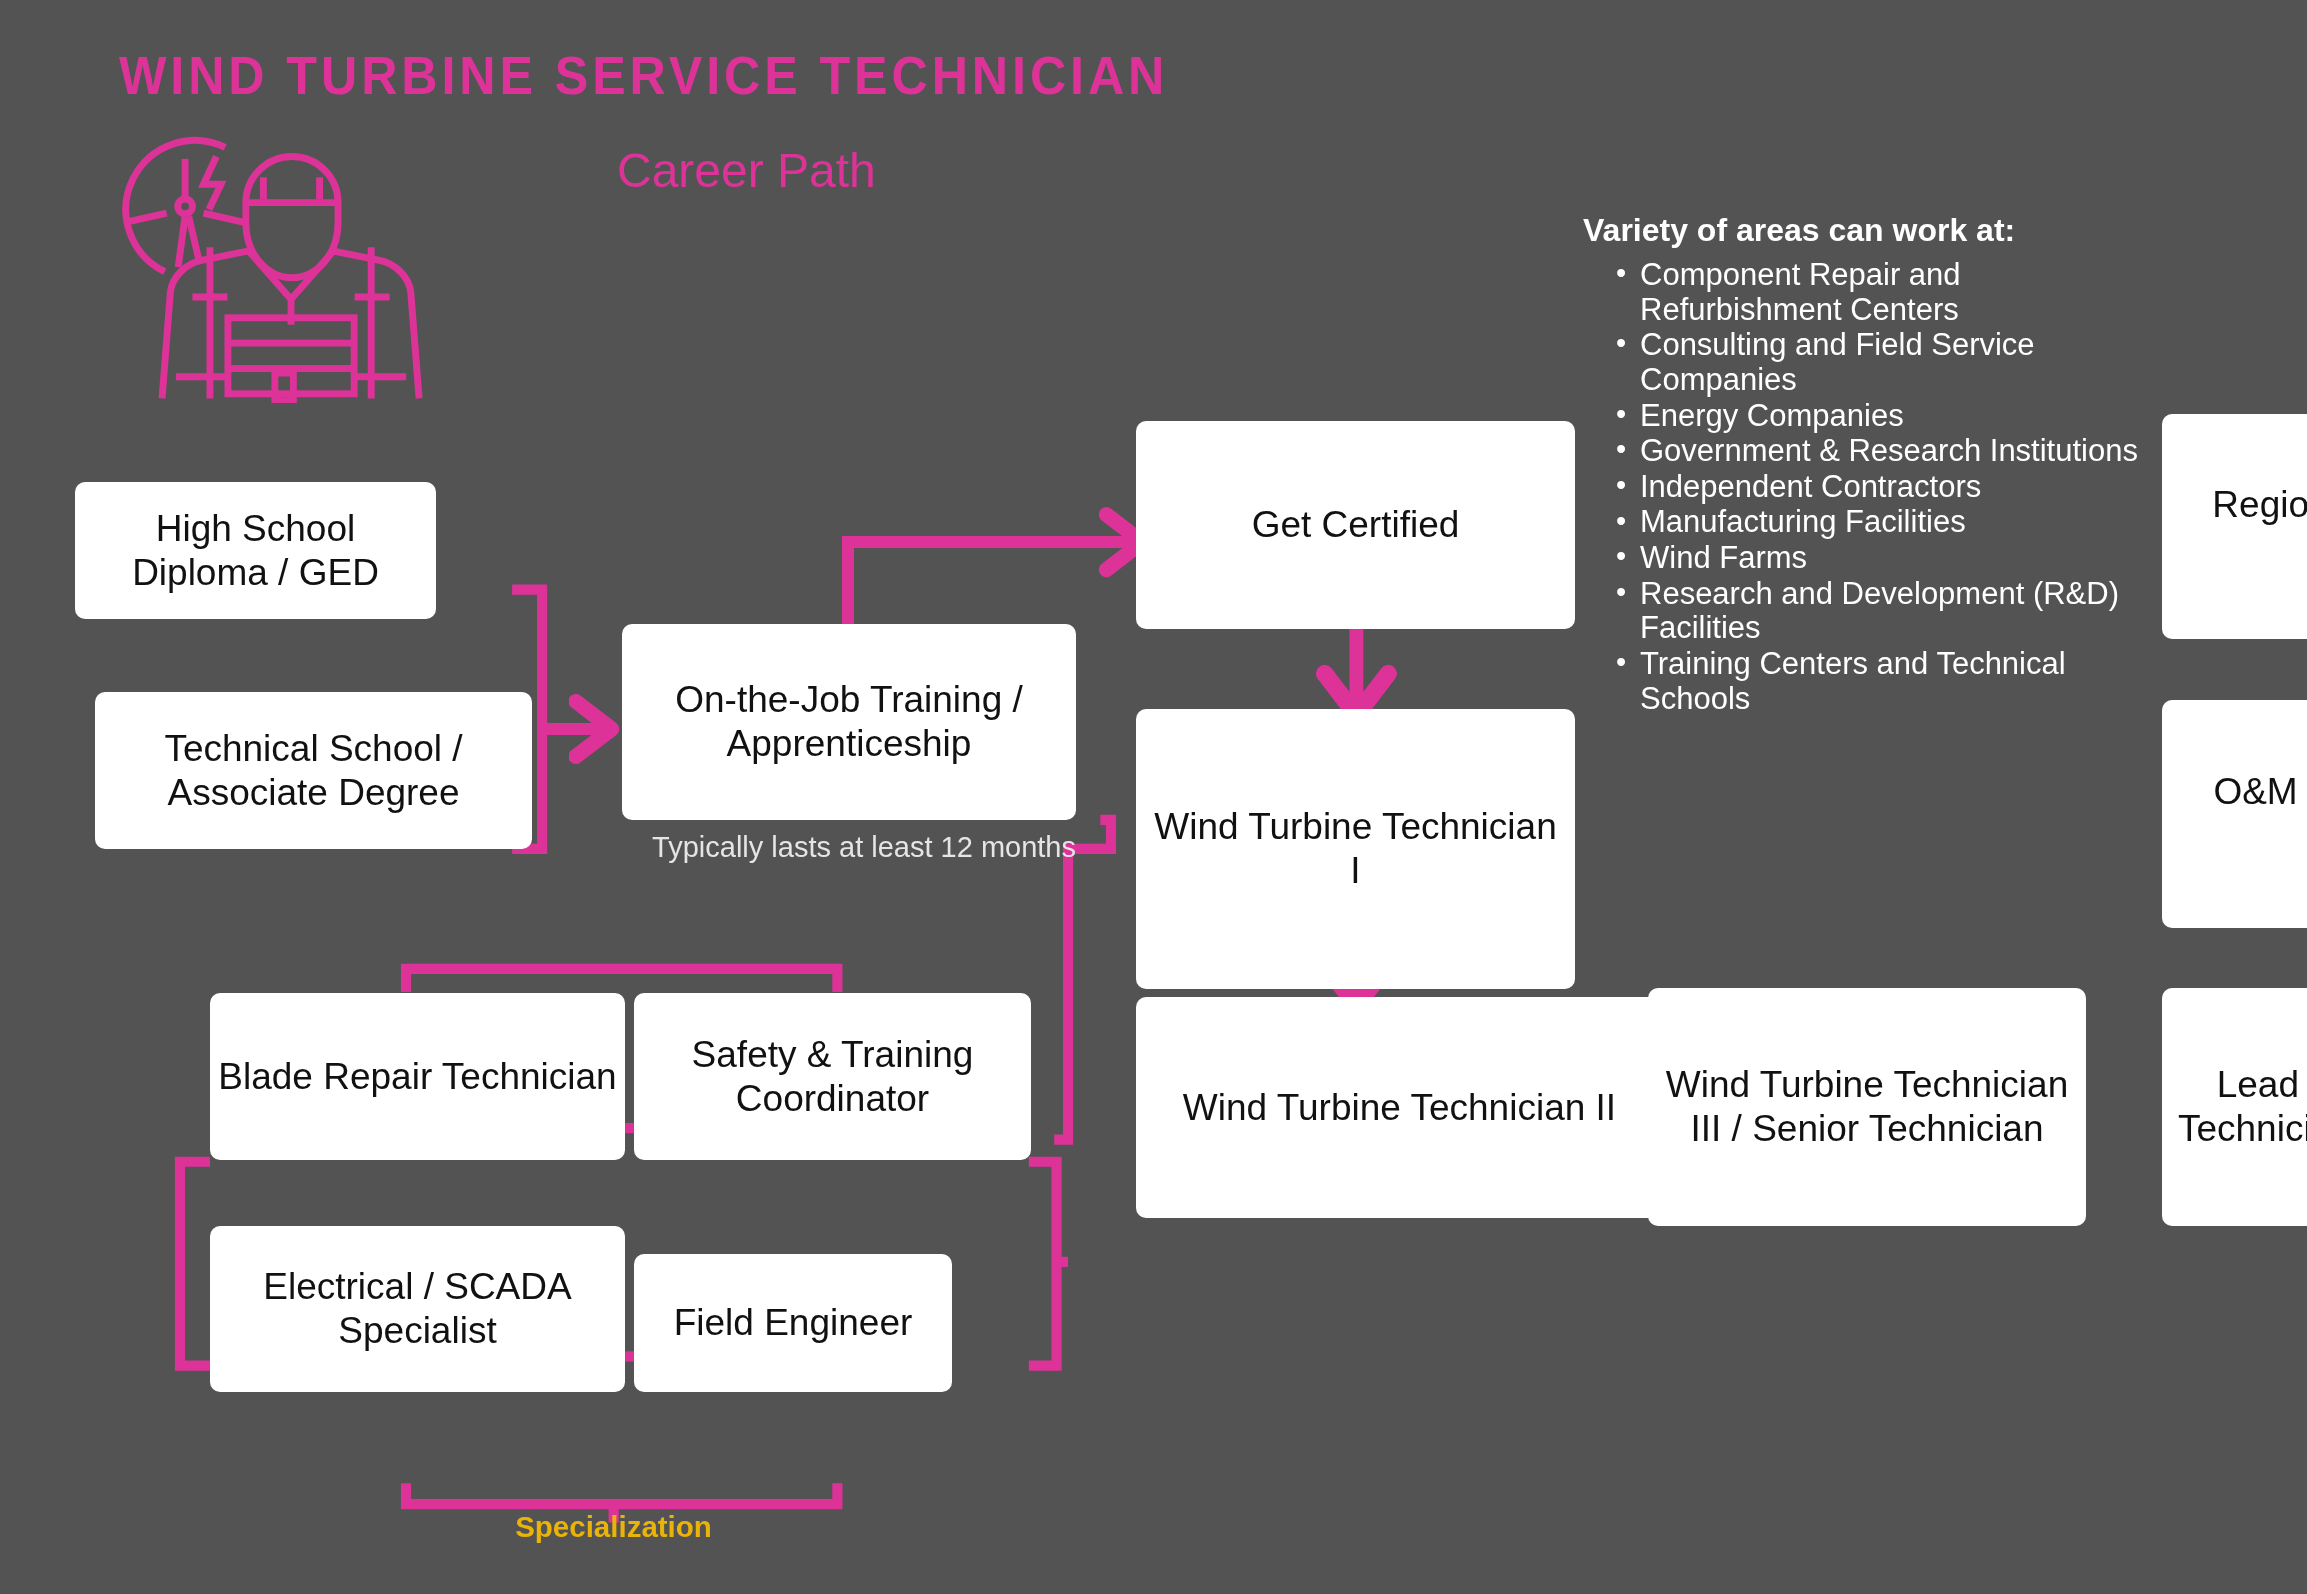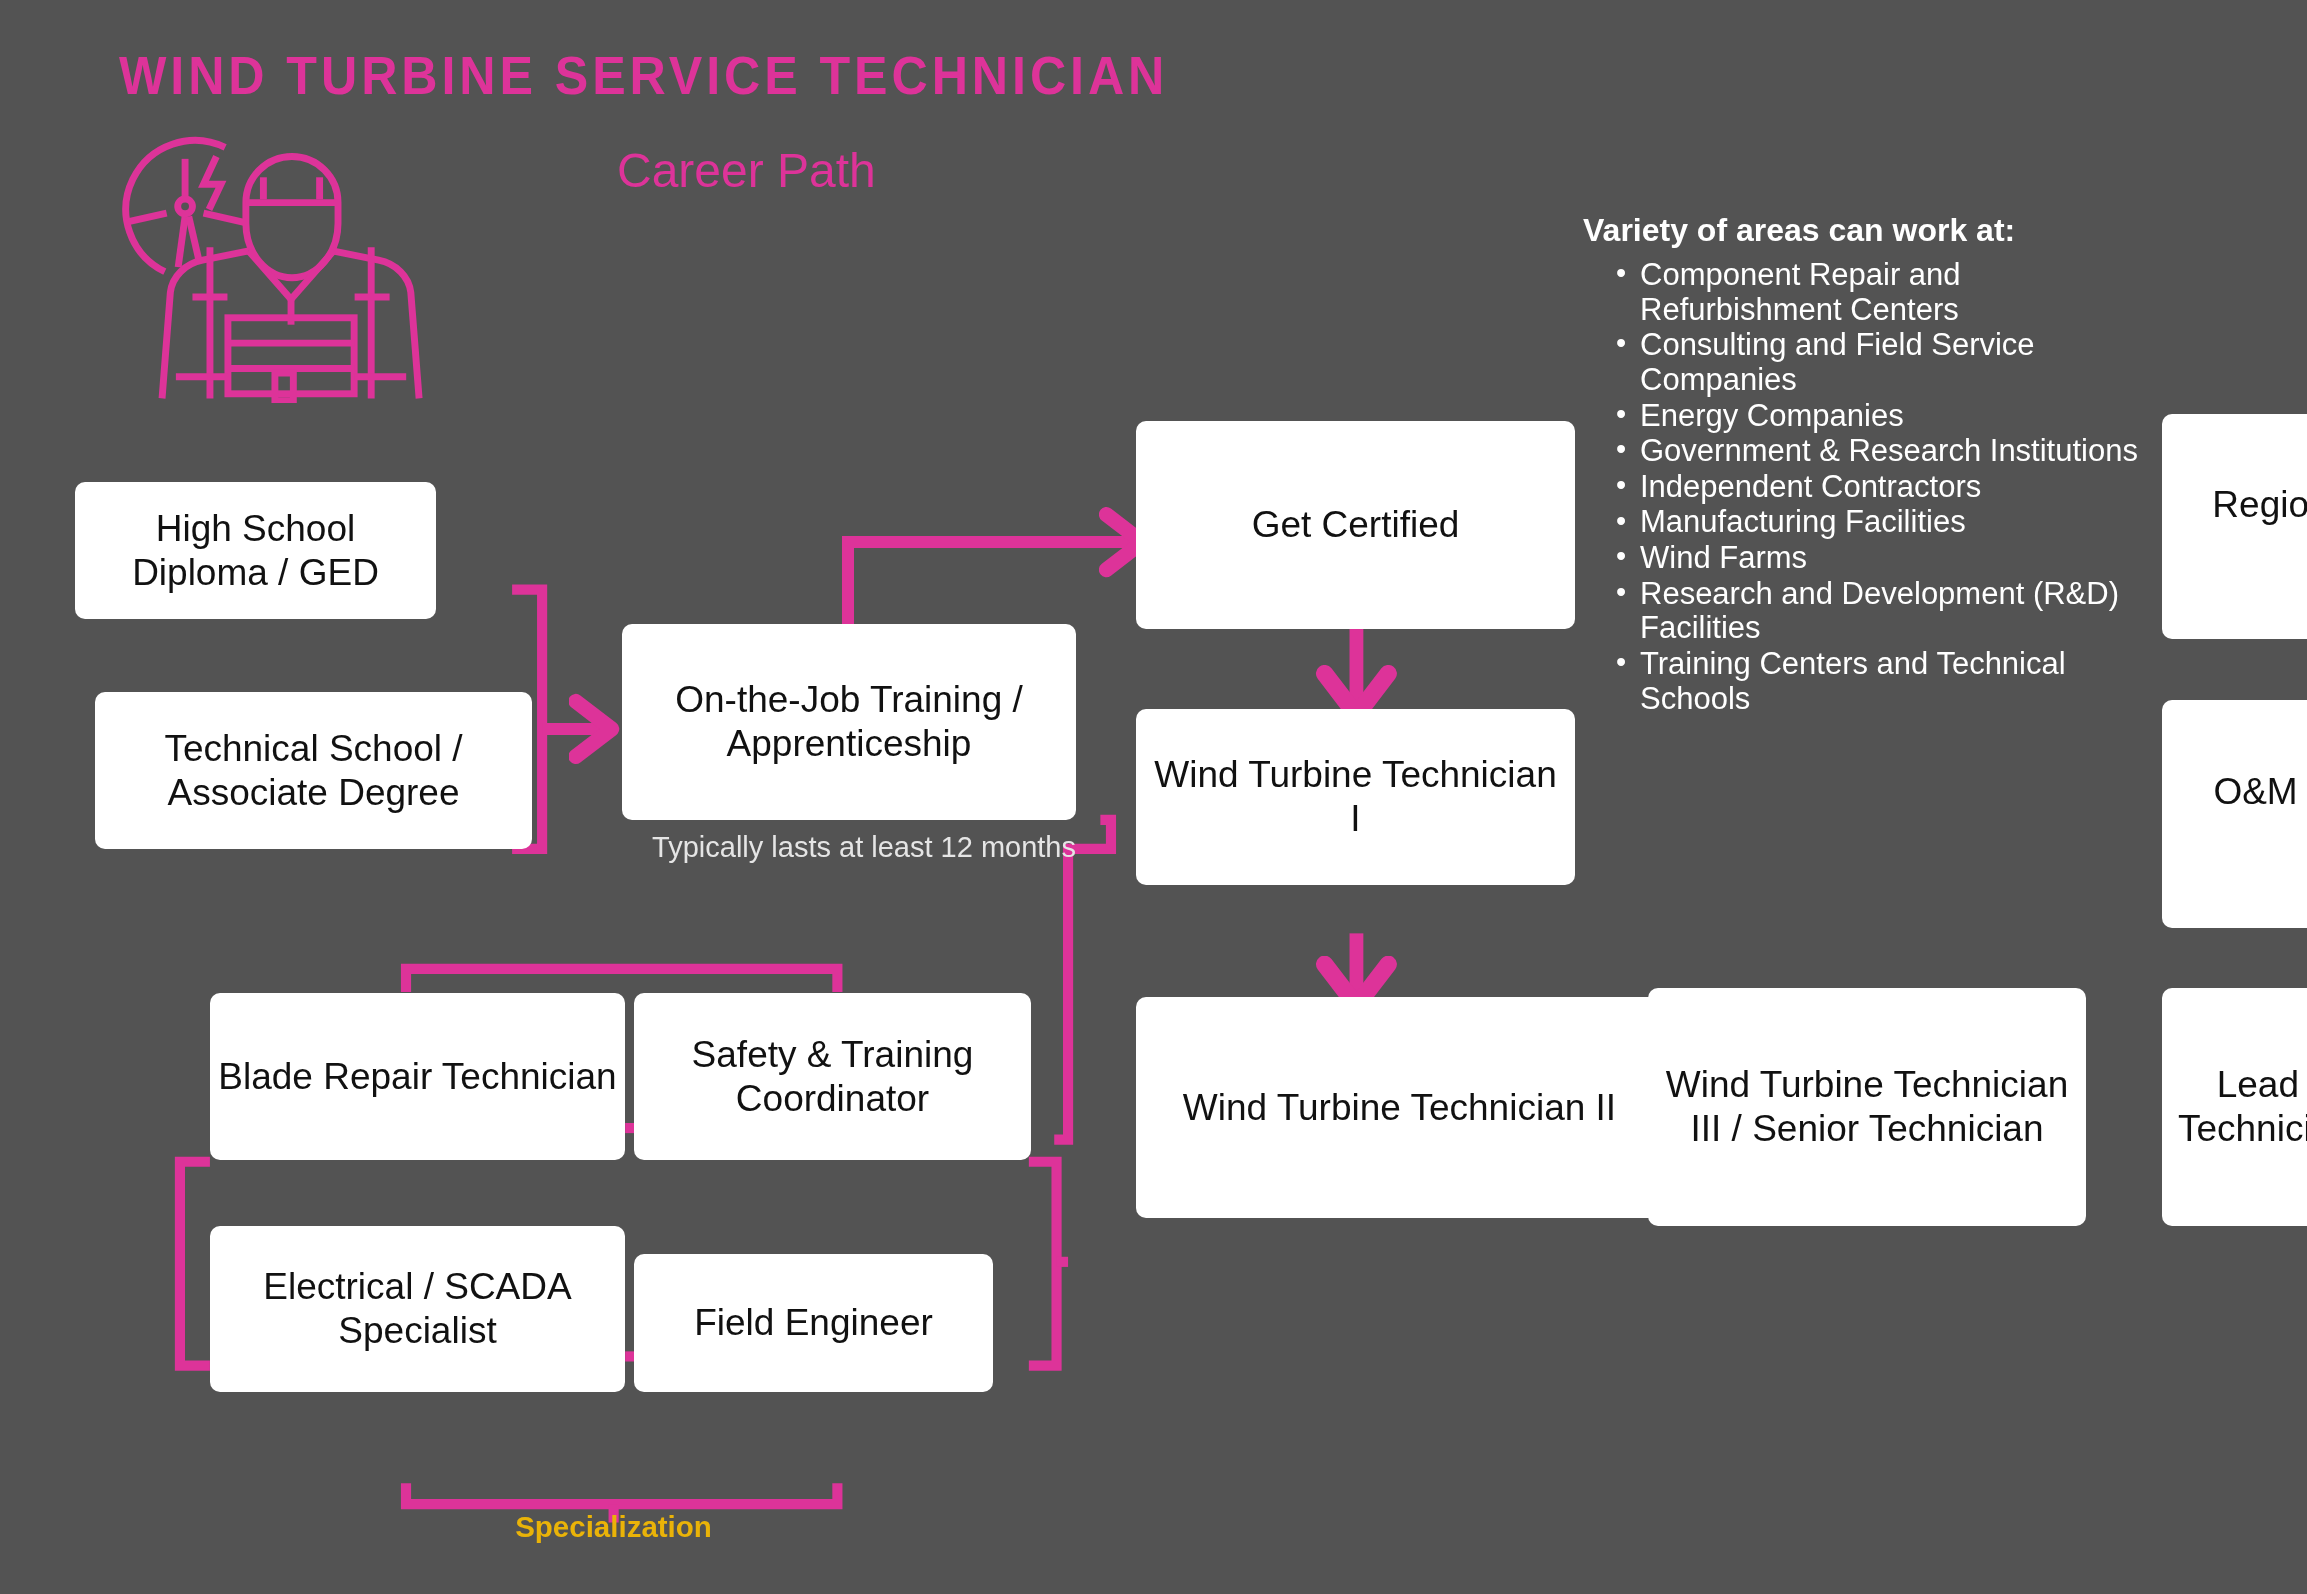--- a/index.html
+++ b/index.html
@@ -181,21 +181,21 @@
 
   <div class="box" style="left:622px;top:624px;width:454px;height:196px;">
     <span>On-the-Job Training / Apprenticeship</span>
   </div>
   <div class="caption" style="left:622px;top:830px;width:454px;">Typically lasts at least 12 months</div>
 
   <div class="box" style="left:1136px;top:421px;width:439px;height:208px;">
     <span>Get Certified</span>
   </div>
 
-  <div class="box" style="left:1136px;top:709px;width:439px;height:176px;">
+  <div class="box" style="left:1136px;top:709px;width:439px;height:280px;">
     <span>Wind Turbine Technician I</span>
   </div>
 
   <div class="box" style="left:1136px;top:997px;width:527px;height:221px;">
     <span>Wind Turbine Technician II</span>
   </div>
 
   <div class="box" style="left:1648px;top:988px;width:438px;height:238px;">
     <span>Wind Turbine Technician III / Senior Technician</span>
   </div>
@@ -217,20 +217,20 @@
   </div>
 
   <div class="box" style="left:634px;top:993px;width:397px;height:167px;">
     <span>Safety &amp; Training Coordinator</span>
   </div>
 
   <div class="box" style="left:210px;top:1226px;width:415px;height:166px;">
     <span>Electrical / SCADA Specialist</span>
   </div>
 
-  <div class="box" style="left:634px;top:1254px;width:359px;height:138px;align-items:center;">
+  <div class="box" style="left:634px;top:1254px;width:318px;height:138px;align-items:center;">
     <span>Field Engineer</span>
   </div>
 
   <div class="grouplabel" style="left:406px;top:1510px;width:415px;">Specialization</div>
 
 </div>
 
 
 </body></html>

